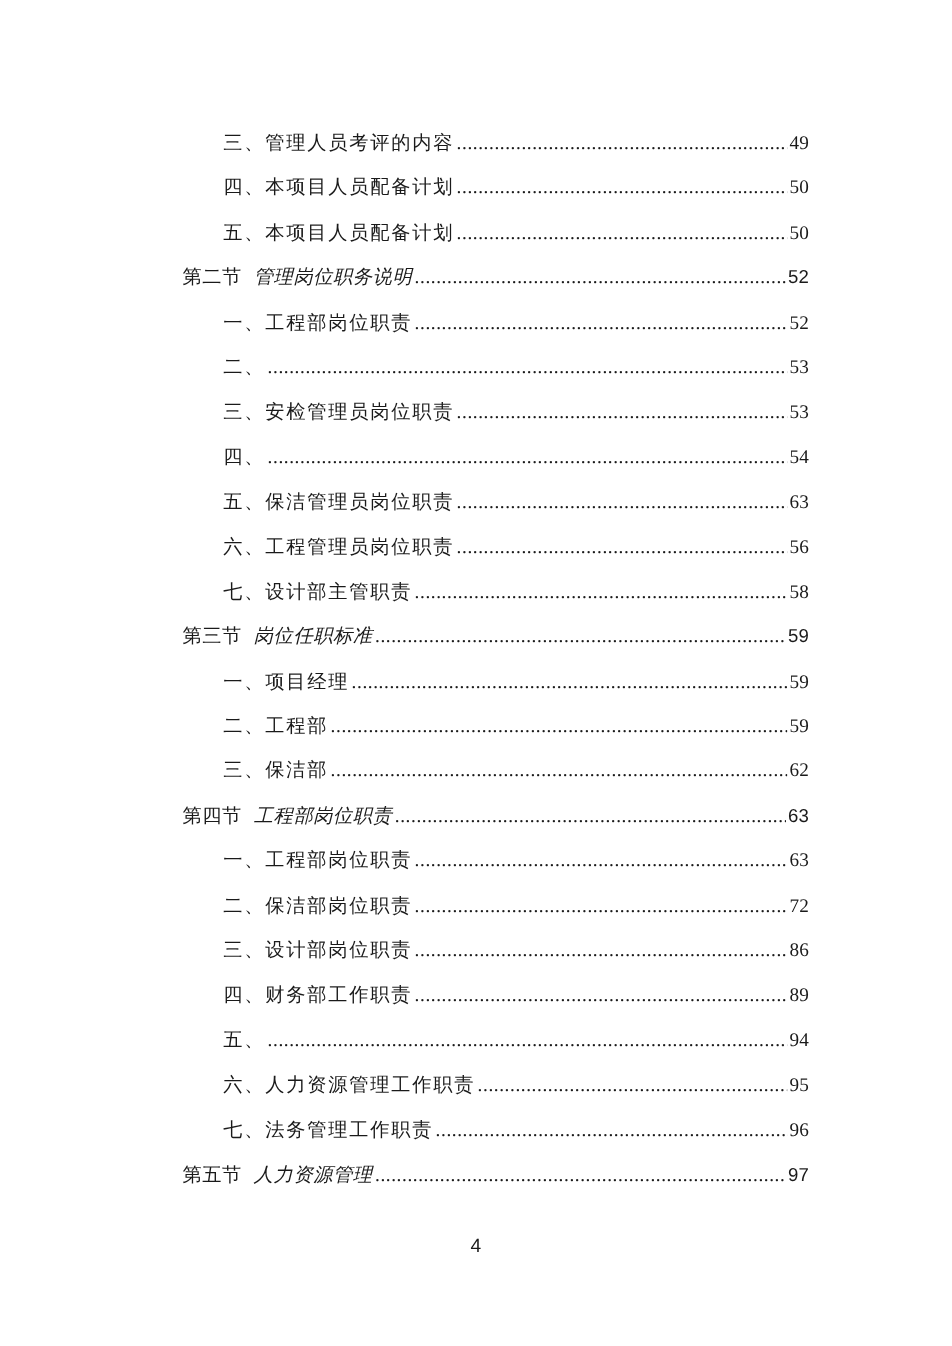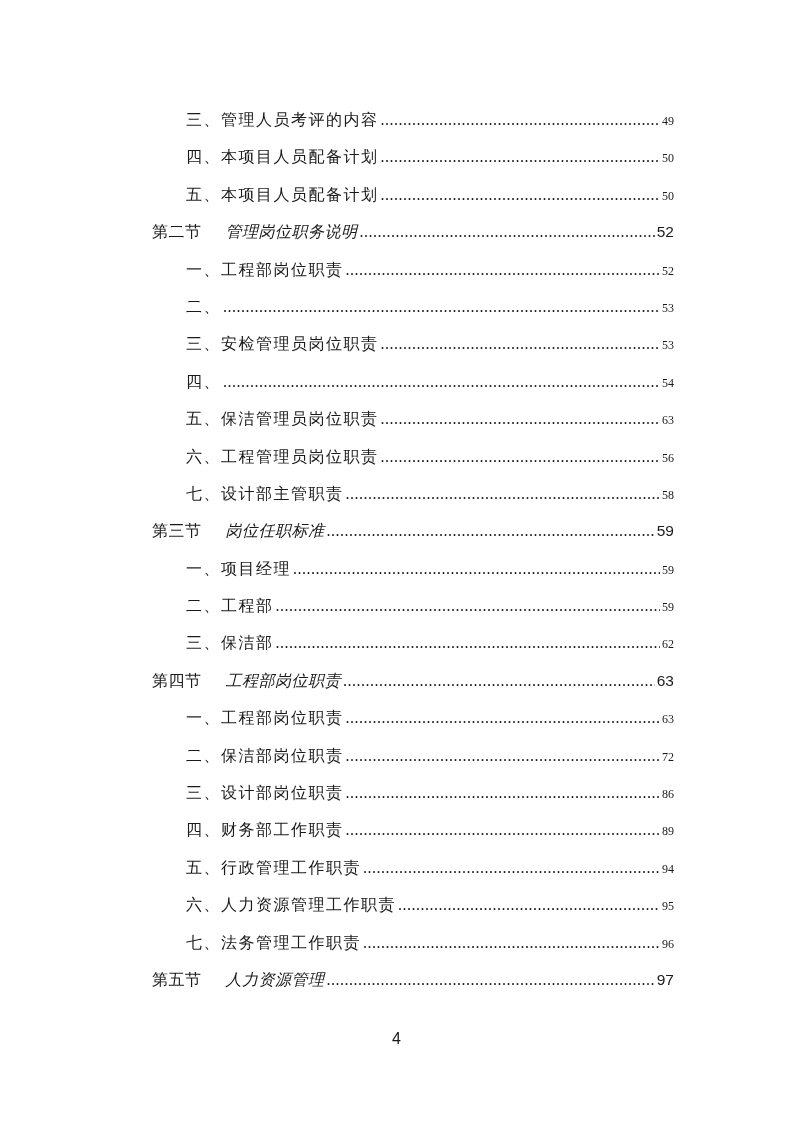--- a/index.html
+++ b/index.html
@@ -4,25 +4,25 @@
 <style>
   html, body { margin: 0; padding: 0; background: #ffffff; }
   body { width: 793px; height: 1122px; position: relative; overflow: hidden;
          font-family: "Liberation Serif", "DejaVu Serif", serif; color: #1a1a1a; }
   .toc { position: absolute; left: 152px; top: 106px; width: 522px; }
   .entry { display: flex; align-items: baseline; height: 37.4px; font-size: 16px; line-height: 28px; }
   .entry.l2 { padding-left: 34px; }
   .entry .title { white-space: nowrap; letter-spacing: 1.5px; }
   .entry.l1 .title { letter-spacing: 0.5px; font-style: italic; }
   .entry .prefix { white-space: nowrap; letter-spacing: 1.5px; }
-  .entry.l1 .prefix { margin-right: 24px; letter-spacing: 0.5px; }
+  .entry.l1 .prefix { margin-right: 10px; letter-spacing: 0.5px; }
   .entry .leader { flex: 1; overflow: hidden; white-space: nowrap; margin: 0 2px; }
   .entry .leader::before { content: "...................................................................................................................................................................................................................................."; letter-spacing: 0.5px; }
   .entry .page { white-space: nowrap; font-family: "Liberation Sans", "DejaVu Sans", sans-serif; font-size: 15.5px; }
-  .entry.l2 .page { font-family: "Liberation Serif", "DejaVu Serif", serif; font-size: 12px; }
+  .entry.l2 .page { font-family: "Liberation Serif", "DejaVu Serif", serif; font-size: 16px; }
   .footer-page { position: absolute; top: 1030px; left: 0; width: 793px; text-align: center;
                  font-family: "Liberation Sans", "DejaVu Sans", sans-serif; font-size: 16px; }
 </style>
 </head>
 <body>
 
 <div class="toc">
   <div class="entry l2">
     <span class="prefix">三、</span>
     <span class="title">管理人员考评的内容</span>
@@ -136,21 +136,20 @@
     <span class="page">86</span>
   </div>
   <div class="entry l2">
     <span class="prefix">四、</span>
     <span class="title">财务部工作职责</span>
     <span class="leader"></span>
     <span class="page">89</span>
   </div>
   <div class="entry l2">
     <span class="prefix">五、</span>
-    <span class="title">行政管理工作职责</span>
     <span class="leader"></span>
     <span class="page">94</span>
   </div>
   <div class="entry l2">
     <span class="prefix">六、</span>
     <span class="title">人力资源管理工作职责</span>
     <span class="leader"></span>
     <span class="page">95</span>
   </div>
   <div class="entry l2">

